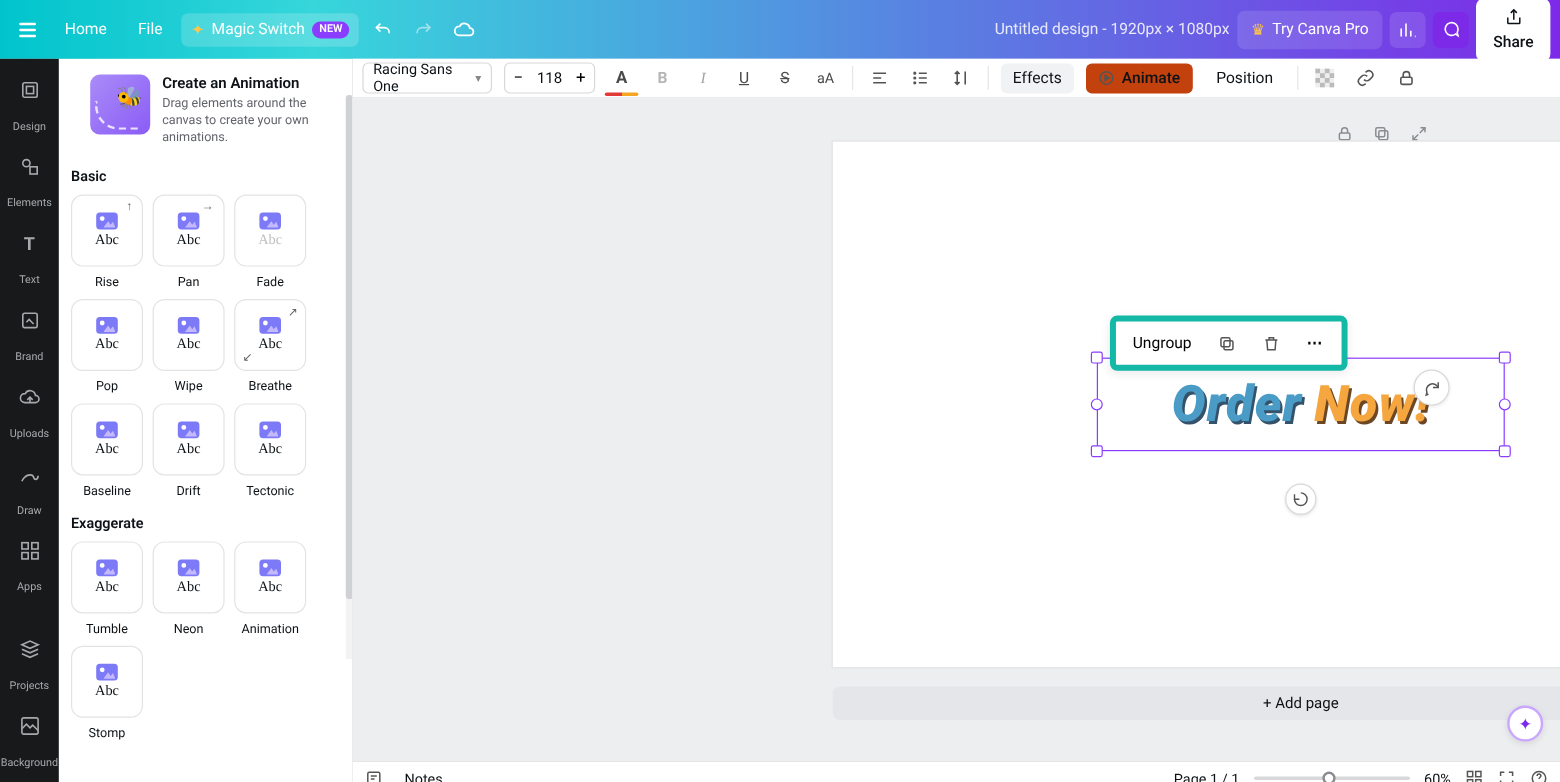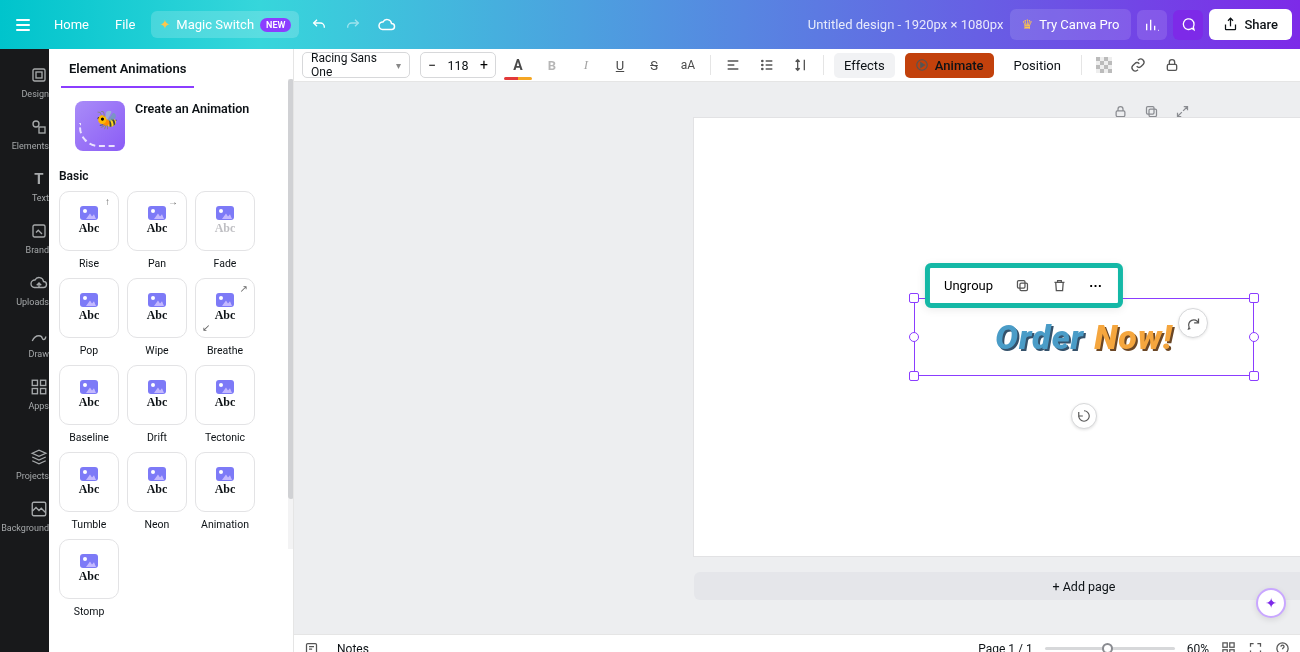--- a/index.html
+++ b/index.html
@@ -8,43 +8,43 @@
 .top-bar .hamburger { display:flex; flex-direction:column; gap:3px; padding:8px; cursor:pointer; }
 .top-bar .hamburger span { width:14px; height:2px; background:#fff; border-radius:1px; }
 .top-bar .link { padding: 8px 10px; cursor:pointer; border-radius:4px; }
 .top-bar .magic { display:flex; align-items:center; gap:6px; padding:6px 8px; background:rgba(255,255,255,0.18); border-radius:6px; }
 .top-bar .new-badge { background:#8b3dff; font-size:9px; padding:2px 6px; border-radius:8px; font-weight:600; }
 .top-bar .icon-btn { width:28px; height:28px; display:flex; align-items:center; justify-content:center; cursor:pointer; border-radius:4px; }
 .top-bar .spacer { flex:1; }
 .top-bar .title { opacity:0.85; font-size:13px; }
 .top-bar .try-pro { display:flex; align-items:center; gap:6px; padding:8px 12px; background:rgba(255,255,255,0.12); border-radius:6px; cursor:pointer; }
 .top-bar .square-btn { width:30px; height:30px; display:flex; align-items:center; justify-content:center; background:rgba(255,255,255,0.12); border-radius:6px; cursor:pointer; }
-.top-bar .share-btn { display:flex; align-items:center; gap:6px; padding:8px 14px; background:#fff; color:#0d1216; border-radius:6px; cursor:pointer; font-weight:500; }
+.top-bar .share-btn { display:flex; align-items:center; gap:6px; padding:8px 14px; background:#fff; color:#0d1216; border-radius:6px; cursor:pointer; font-weight:500;flex-direction:column; }
 .body-row { display:flex; height: calc(652px - 39px); }
 .rail { width:49px; background:#18191b; display:flex; flex-direction:column; align-items:center; padding-top:8px; color:#a6a9ab; font-size:9px; }
-.rail .rail-item { width:100%; padding:8px 0 10px 0; display:flex; flex-direction:column; align-items:flex-end; gap:4px; cursor:pointer; }
+.rail .rail-item { width:100%; padding:8px 0 10px 0; display:flex; flex-direction:column; align-items:center; gap:16px; cursor:pointer; }
 .rail .rail-icon { width:20px; height:20px; display:flex; align-items:center; justify-content:center; }
 .side-panel { width:245px; background:#fff; border-right:1px solid #e5e5e5; display:flex; flex-direction:column; overflow-y:auto; position:relative; }
 .panel-tabs { display:flex; font-size:13px; color:#0d1216; padding:0 12px; border-bottom:1px solid transparent; }
 .panel-tabs .tab { padding:12px 8px 10px 8px; cursor:pointer; }
 .panel-tabs .tab.active { font-weight:600; border-bottom:2px solid #8b3dff; }
 .create-anim { display:flex; gap:10px; padding:12px 10px 12px 10px;margin-left:16px; }
 .create-anim .thumb { width:50px; height:50px; border-radius:8px; background:linear-gradient(135deg,#a98cf8,#8b5cf6); position:relative; overflow:hidden; flex-shrink:0; }
 .create-anim .thumb::after { content:"🐝"; position:absolute; right:6px; top:8px; font-size:18px; }
 .create-anim .thumb::before { content:""; position:absolute; left:4px; bottom:4px; width:34px; height:22px; border:2px dashed #fff; border-right:0; border-top:0; border-radius:0 0 0 20px; opacity:0.8; }
 .create-anim .txt .t1 { font-size:12.5px; font-weight:600; color:#0d1216; margin-bottom:2px; }
 .create-anim .txt .t2 { font-size:10.5px; color:#61646b; line-height:1.35; }
 .section-label { font-size:12px; font-weight:600; color:#0d1216; padding:6px 10px 8px 10px; }
 .anim-grid { display:grid; grid-template-columns:repeat(3,60px); gap:8px 8px; padding:0 10px 8px 10px; justify-content:start;}
 .anim-cell { display:flex; flex-direction:column; align-items:center; gap:6px; cursor:pointer; }
 .anim-tile { width:60px; height:60px; border:1px solid #e3e3e5; border-radius:10px; display:flex; flex-direction:column; align-items:center; justify-content:center; gap:1px; position:relative; }
 .anim-tile .pic { width:18px; height:14px; background:#7d7af7; border-radius:3px; position:relative; }
 .anim-tile .pic::after { content:""; position:absolute; left:3px; top:3px; width:4px; height:4px; background:#fff; border-radius:50%; }
 .anim-tile .pic::before { content:""; position:absolute; right:2px; bottom:1px; width:10px; height:6px; background:#c4b9ff; clip-path: polygon(0 100%, 40% 10%, 60% 60%, 80% 20%, 100% 100%); }
-.anim-tile .abc { font-size:12px; font-weight:700; color:#0d1216; font-family: Georgia, serif; }
+.anim-tile .abc { font-size:12px; font-weight:400; color:#0d1216; font-family: Georgia, serif; }
 .anim-tile .abc.grey { color:#bfbfc3; }
 .anim-tile .arrow { position:absolute; font-size:10px; color:#666; }
 .anim-name { font-size:10.5px; color:#0d1216; }
 .toolbar { height:33px; background:#fff; border-bottom:1px solid #e5e5e5; display:flex; align-items:center; padding:0 8px; gap:10px; font-size:13px; color:#0d1216; }
 .toolbar .font-sel { display:flex; align-items:center; justify-content:center; width:108px; height:26px; border:1px solid #d7d8da; border-radius:5px; padding:0 8px; cursor:pointer; font-size:12px;}
 .toolbar .size-group { display:flex; align-items:center; height:26px; border:1px solid #d7d8da; border-radius:5px; }
 .toolbar .size-group button { width:22px; height:24px; border:0; background:transparent; cursor:pointer; font-size:14px; }
 .toolbar .size-group .val { width:30px; text-align:center; font-size:12.5px; }
 .toolbar .tb-btn { width:24px; height:24px; display:flex; align-items:center; justify-content:center; cursor:pointer; border-radius:4px; color:#4a4a4a;}
 .toolbar .tb-text-btn { padding:5px 10px; font-size:13px; cursor:pointer; border-radius:5px; }
@@ -58,21 +58,21 @@
 .canvas-top-icons span { cursor:pointer; }
 .canvas { position:absolute; left:400px; top:36px; width:780px; height:438px; background:#fff; box-shadow:0 0 0 1px #e2e2e4; }
 .selection { position:absolute; left:220px; top:180px; width:340px; height:78px; border:1.5px solid #8b3dff; display:flex; align-items:center; justify-content:center; }
 .selection .handle { position:absolute; width:10px; height:10px; background:#fff; border:1.5px solid #8b3dff; border-radius:50%; }
 .selection .h-l { left:-6px; top:50%; transform:translateY(-50%);} 
 .selection .h-r { right:-6px; top:50%; transform:translateY(-50%);} 
 .selection .h-tl { left:-6px; top:-6px; border-radius:2px;} 
 .selection .h-bl { left:-6px; bottom:-6px; border-radius:2px;} 
 .selection .h-tr { right:-6px; top:-6px; border-radius:2px;} 
 .selection .h-br { right:-6px; bottom:-6px; border-radius:2px;} 
-.canvas-text { font-family: "Arial Black", Impact, sans-serif; font-style:italic; font-weight:900; font-size:34px; letter-spacing:1px; display:flex; gap:10px;}
+.canvas-text { font-family: "Arial Black", Impact, sans-serif; font-style:italic; font-weight:900; font-size:42px; letter-spacing:1px; display:flex; gap:10px;}
 .canvas-text .w1 { color:#4a9cc7; text-shadow: 2px 2px 0 #35526b; }
 .canvas-text .w2 { color:#f5a63e; text-shadow: 2px 2px 0 #6b4726; }
 .float-toolbar { position:absolute; left:calc(400px + 330px); top: calc(36px + 145px); transform:translateX(-50%); background:#fff; border:5px solid #14b8a6; border-radius:6px; box-shadow:0 2px 8px rgba(0,0,0,0.08); display:flex; align-items:center; padding:4px; gap:2px; font-size:13px; }
 .float-toolbar .ft-btn { padding:6px 10px; cursor:pointer; border-radius:4px; display:flex; align-items:center; }
 .rotate-handle { position:absolute; left:calc(400px + 390px); top:calc(36px + 285px); width:26px; height:26px; background:#fff; border:1px solid #d7d8da; border-radius:50%; display:flex; align-items:center; justify-content:center; box-shadow:0 1px 3px rgba(0,0,0,0.12); transform:translateX(-50%); cursor:grab; color:#555;}
 .regen-btn { position:absolute; right:92px; top:calc(36px + 190px); width:30px; height:30px; background:#fff; border:1px solid #d7d8da; border-radius:50%; display:flex; align-items:center; justify-content:center; box-shadow:0 1px 3px rgba(0,0,0,0.1); cursor:pointer;}
 .add-page { position:absolute; left:400px; top: calc(36px + 438px + 16px); width:780px; height:28px; background:#e5e6ea; border-radius:6px; display:flex; align-items:center; justify-content:center; font-size:12.5px; color:#0d1216; cursor:pointer; }
 .ai-fab { position:absolute; right:14px; bottom:44px; width:30px; height:30px; border-radius:50%; background:#fff; border:2px solid #c9a7ff; display:flex; align-items:center; justify-content:center; box-shadow:0 2px 6px rgba(0,0,0,0.1); cursor:pointer; color:#7d2ae8; font-size:14px;}
 .bottom-bar { position:absolute; left:0; right:0; bottom:0; height:28px; background:#fff; border-top:1px solid #e5e5e5; display:flex; align-items:center; padding:0 10px; font-size:12px; color:#0d1216; gap:12px;}
 .bottom-bar .notes { display:flex; align-items:center; gap:18px; cursor:pointer; }
@@ -223,26 +223,26 @@
         </div>
         <span>Background</span>
       </div>
   </div>
 
   <div class="side-panel">
     <div class="scroll-handle">
         <div class="thumb"></div>
       </div>
     <div class="panel-tabs">
-      <div class="tab active">Element Animations</div>
     </div>
     <div class="create-anim">
       <div class="thumb"></div>
       <div class="txt">
         <div class="t1">Create an Animation</div>
+        <div class="t2">Drag elements around the canvas to create your own animations.</div>
       </div>
     </div>
     <div class="section-label">Basic</div>
     <div class="anim-grid" id="grid-basic">
         <div class="anim-cell">
           <div class="anim-tile">
             <div class="arrow" style="top: 4px; right: 8px;">↑</div>
             <div class="pic"></div>
             <div class="abc">Abc</div>
           </div>
@@ -301,20 +301,21 @@
           <div class="anim-name">Drift</div>
         </div>
         <div class="anim-cell">
           <div class="anim-tile">
             <div class="pic"></div>
             <div class="abc">Abc</div>
           </div>
           <div class="anim-name">Tectonic</div>
         </div>
       </div>
+    <div class="section-label">Exaggerate</div>
     <div class="anim-grid" id="grid-exag">
         <div class="anim-cell">
           <div class="anim-tile">
             <div class="pic"></div>
             <div class="abc">Abc</div>
           </div>
           <div class="anim-name">Tumble</div>
         </div>
         <div class="anim-cell">
           <div class="anim-tile">

